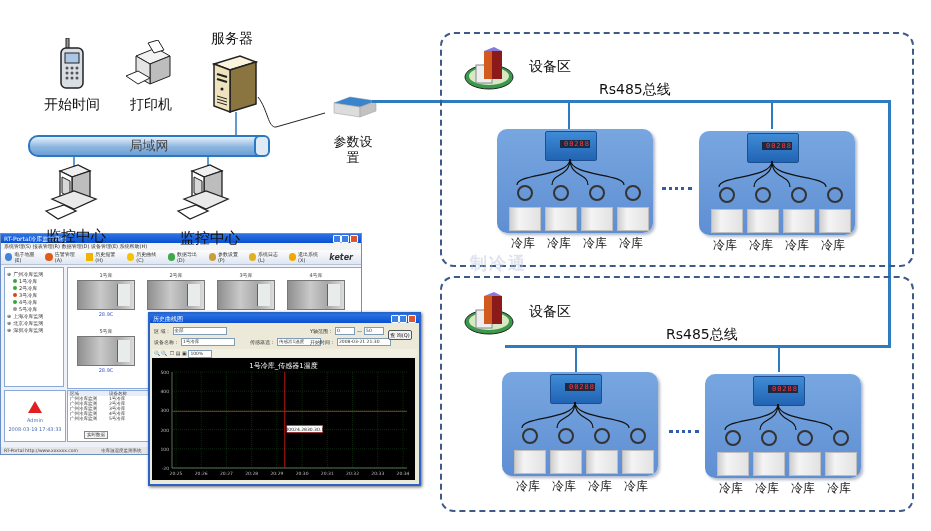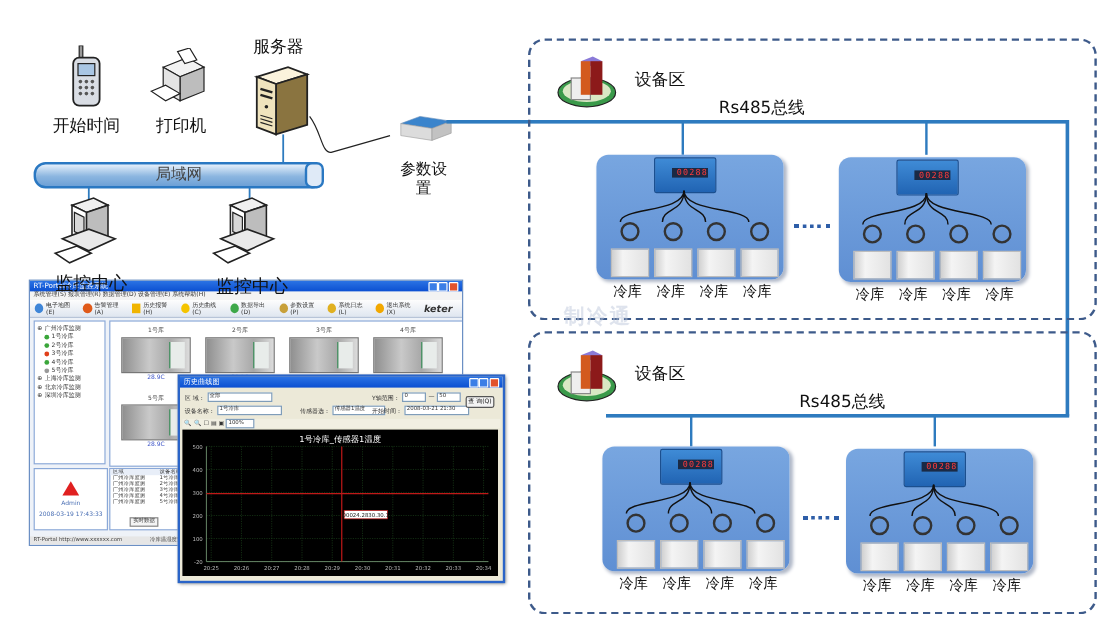--- a/index.html
+++ b/index.html
@@ -136,21 +136,21 @@
     <polygon points="4,8 20,2 46,6 30,12" fill="#3a84cc" stroke="#6a8fb8" stroke-width="0.5"></polygon>
     <polygon points="4,8 30,12 30,22 4,18" fill="#dcdcdc" stroke="#999" stroke-width="0.5"></polygon>
     <polygon points="30,12 46,6 46,16 30,22" fill="#c2c2c2" stroke="#999" stroke-width="0.5"></polygon>
   </svg>
 </div>
 <div class="lbl" style="left:331px;top:134px;width:44px;white-space:normal;line-height:16px;text-align:center;font-size:13px;">参数设置</div>
 
 <div class="bus" style="left:372px;top:100px;width:518px;height:3px;"></div>
 <div class="bus" style="left:888px;top:100px;width:3px;height:247px;"></div>
 
-<div class="win" style="left:24px;top:233px;width:360px;height:220px;">
+<div class="win" style="left:0;top:233px;width:360px;height:220px;">
   <div class="titlebar"><span>RT-Portal冷库监控系统</span>
     <span class="tb-btn" style="right:20px;background:#3b7ee6;"></span>
     <span class="tb-btn" style="right:12px;background:#3b7ee6;"></span>
     <span class="tb-btn" style="right:3px;background:#e2532d;"></span>
   </div>
   <div class="menu">系统管理(S)  报表管理(R)  数据管理(D)  设备管理(E)  系统帮助(H)</div>
   <div class="toolbar">
     <span class="tbi">
         <i style="background:#3f86d8"></i>
         <span>电子地图(E)</span>

